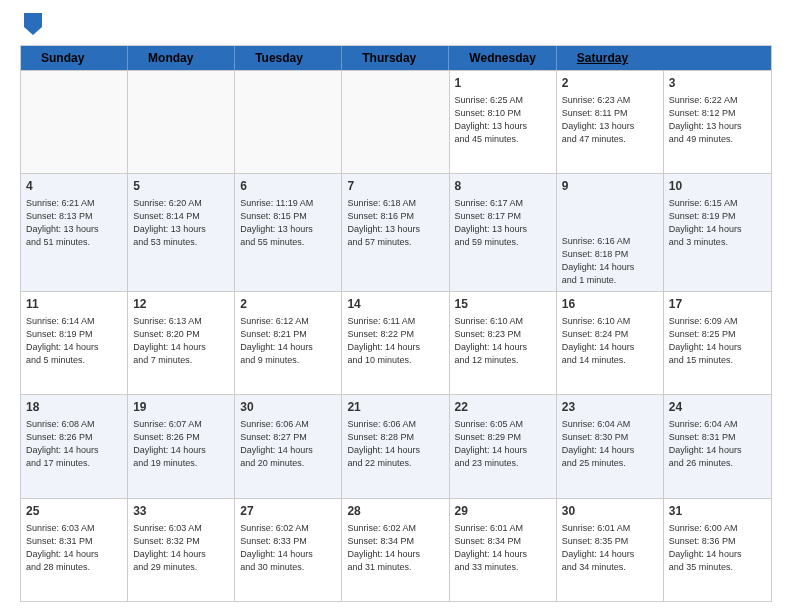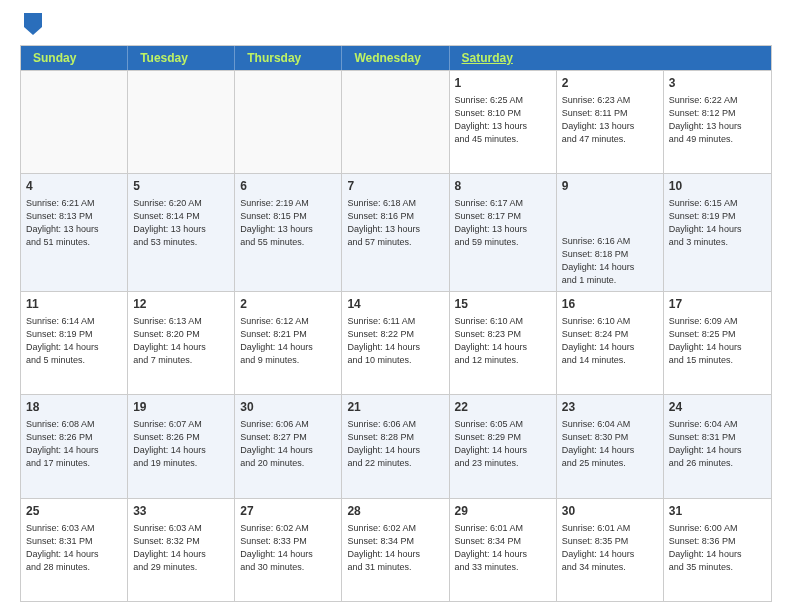--- a/index.html
+++ b/index.html
@@ -66,24 +66,24 @@
       display: flex;
       flex-direction: column;
       border: 1px solid #ccc;
     }
     .cal-header {
       display: grid;
       grid-template-columns: repeat(7, 1fr);
       background: #2a6ebb;
     }
     .cal-header-cell {
-      color: #bef264;
+      color: #000000;
       font-size: 12px;
       font-weight: bold;
-      padding: 5px 12px;
+      padding: 5px 20px;
       text-align: left;
       border-right: 1px solid rgba(255,255,255,0.3);
     }
     .cal-header-cell:last-child { border-right: none; text-decoration: underline; }
     .cal-body {
       display: flex;
       flex-direction: column;
       flex: 1;
     }
     .cal-row {
@@ -134,20 +134,21 @@
     </div>
     <div class="title-block">
       <div class="month-title"></div>
       <div class="location-title"></div>
     </div>
   </div>
 
   <div class="calendar">
     <div class="cal-header">
       <div class="cal-header-cell">Sunday</div>
+      <div class="cal-header-cell">Monday</div>
       <div class="cal-header-cell">Tuesday</div>
       <div class="cal-header-cell">Thursday</div>
       <div class="cal-header-cell">Wednesday</div>
       <div class="cal-header-cell">Saturday</div>
     </div>
     <div class="cal-body" id="cal-body">
     <div class="cal-row">
           <div class="cal-cell empty"></div>
           <div class="cal-cell empty"></div>
           <div class="cal-cell empty"></div>
@@ -184,21 +185,21 @@
           </div>
           <div class="cal-cell alt-row">
             <span class="day-num">5</span>
             <div class="cell-info" style="white-space: pre-line;">Sunrise: 6:20 AM
 Sunset: 8:14 PM
 Daylight: 13 hours
 and 53 minutes.</div>
           </div>
           <div class="cal-cell alt-row">
             <span class="day-num">6</span>
-            <div class="cell-info" style="white-space: pre-line;">Sunrise: 2:19 AM
+            <div class="cell-info" style="white-space: pre-line;">Sunrise: 11:19 AM
 Sunset: 8:15 PM
 Daylight: 13 hours
 and 55 minutes.</div>
           </div>
           <div class="cal-cell alt-row">
             <span class="day-num">7</span>
             <div class="cell-info" style="white-space: pre-line;">Sunrise: 6:18 AM
 Sunset: 8:16 PM
 Daylight: 13 hours
 and 57 minutes.</div>

